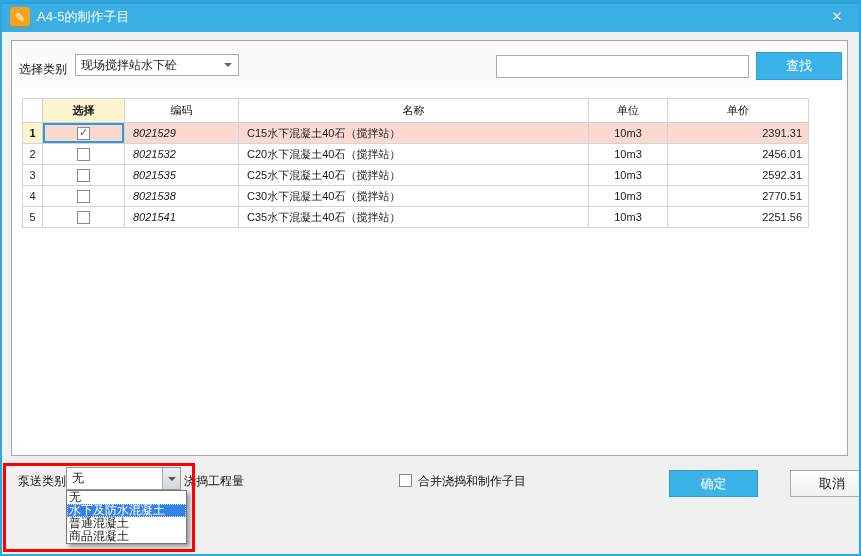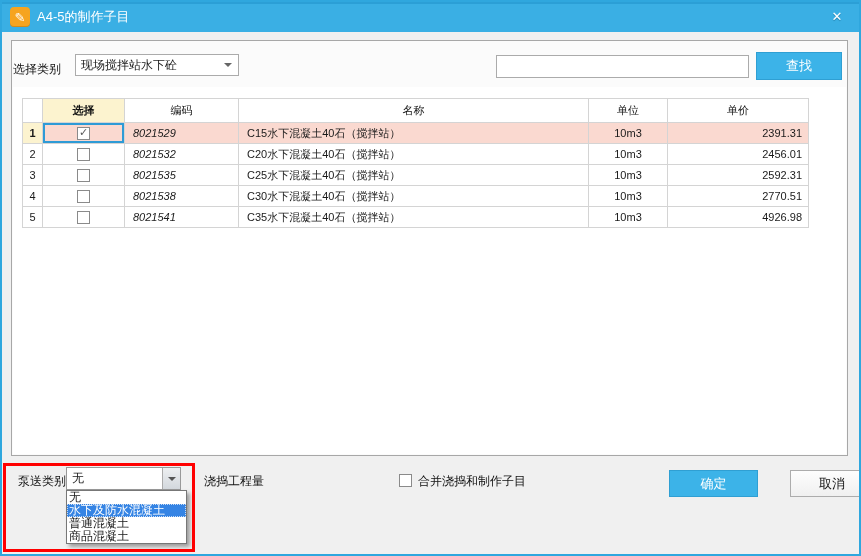--- a/index.html
+++ b/index.html
@@ -57,21 +57,21 @@
     cursor: pointer;
   }
   .combo .arrow {
     position: absolute; right: 6px; top: 50%;
     margin-top: -2px;
     width: 0; height: 0;
     border-left: 4px solid transparent;
     border-right: 4px solid transparent;
     border-top: 4px solid #666;
   }
-  .cat-label { position: absolute; left: 1px; top: 20px; }
+  .cat-label { position: absolute; left: 7px; top: 20px; }
   .cat-combo { left: 63px; top: 13px; width: 164px; height: 22px; }
   .search-input {
     position: absolute; left: 484px; top: 14px; width: 253px; height: 23px;
     border: 1px solid #ABABAB; background: #fff;
     font-family: "Liberation Sans", sans-serif; font-size: 12px;
     padding: 0 5px; outline: none;
   }
   .btn-cyan {
     background: #3CB3E8;
     border: 1px solid #2F9FD3;
@@ -147,21 +147,21 @@
   }
   .opt {
     height: 13px; line-height: 13px; font-size: 12px;
     padding: 0 2px; white-space: nowrap; overflow: hidden;
     cursor: pointer;
   }
   .opt.hl {
     background: #3584E4; color: #fff;
     outline: 1px dotted #C8DCF5; outline-offset: -1px;
   }
-  .qty-label { position: absolute; left: 202px; top: 471px; }
+  .qty-label { position: absolute; left: 182px; top: 471px; }
   .qty-input {
     position: absolute; left: 255px; top: 467px; width: 137px; height: 23px;
     border: 1px solid #999; background: #fff;
     font-family: "DejaVu Sans Mono", monospace; font-size: 12px;
     padding: 0 4px; outline: none;
   }
   .merge-box { position: absolute; left: 397px; top: 472px; }
   .merge-label { position: absolute; left: 416px; top: 471px; }
   .ok-btn { position: absolute; left: 667px; top: 468px; width: 89px; height: 27px; }
   .cancel-btn {
@@ -250,21 +250,21 @@
     <td class="name">C30水下混凝土40石（搅拌站）</td>
     <td class="unit">10m3</td>
     <td class="price">2770.51</td>
   </tr>
             <tr>
     <td class="num">5</td>
     <td class="sel"><span class="cb"></span></td>
     <td class="code">8021541</td>
     <td class="name">C35水下混凝土40石（搅拌站）</td>
     <td class="unit">10m3</td>
-    <td class="price">4926.98</td>
+    <td class="price">2251.56</td>
   </tr>
           </tbody>
       </table>
     </div>
   </div>
 
   <span class="field-label pump-label">泵送类别</span>
   <div class="combo pump-combo">
     <span>无</span>
     <span class="arrow-btn"></span>

